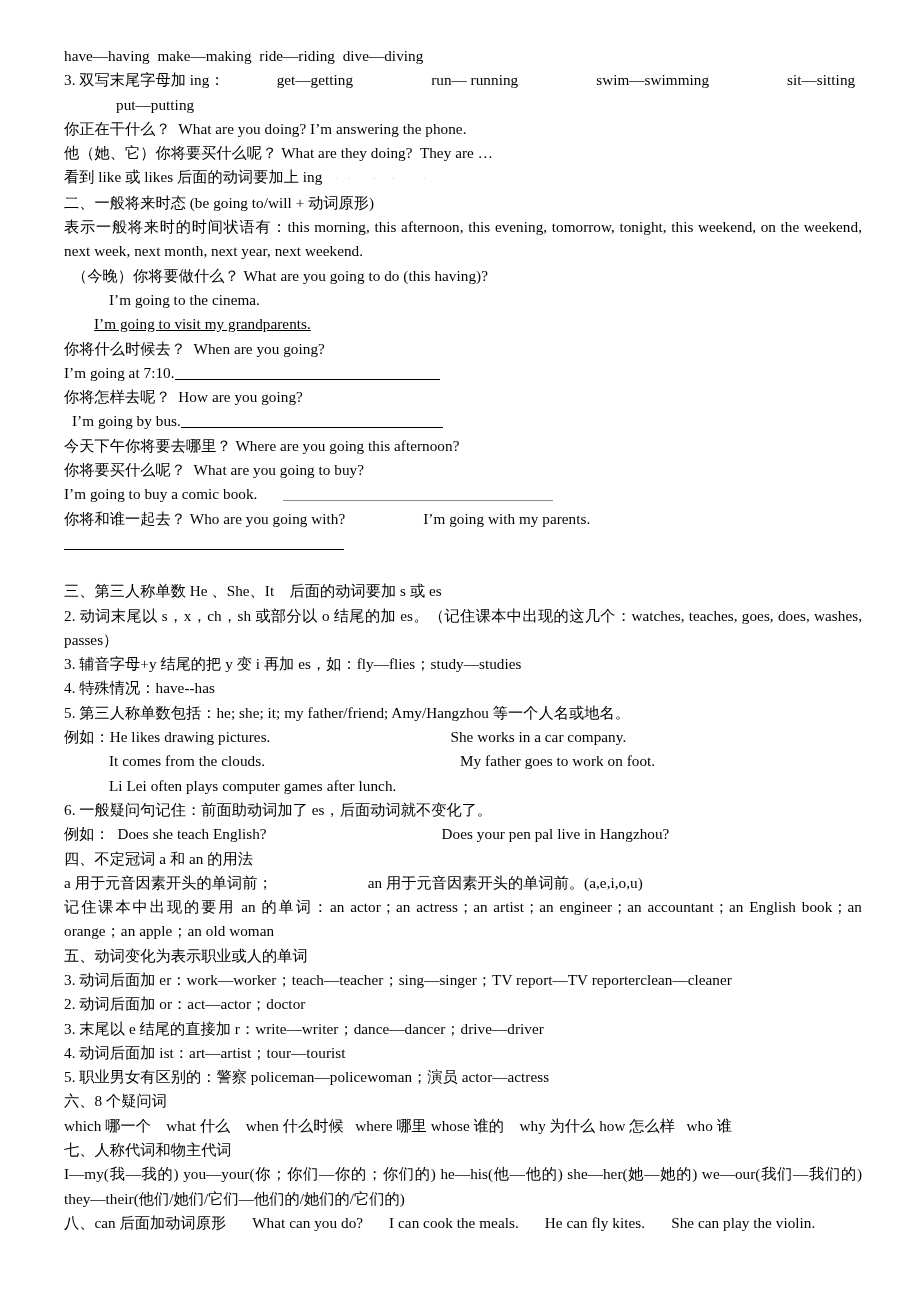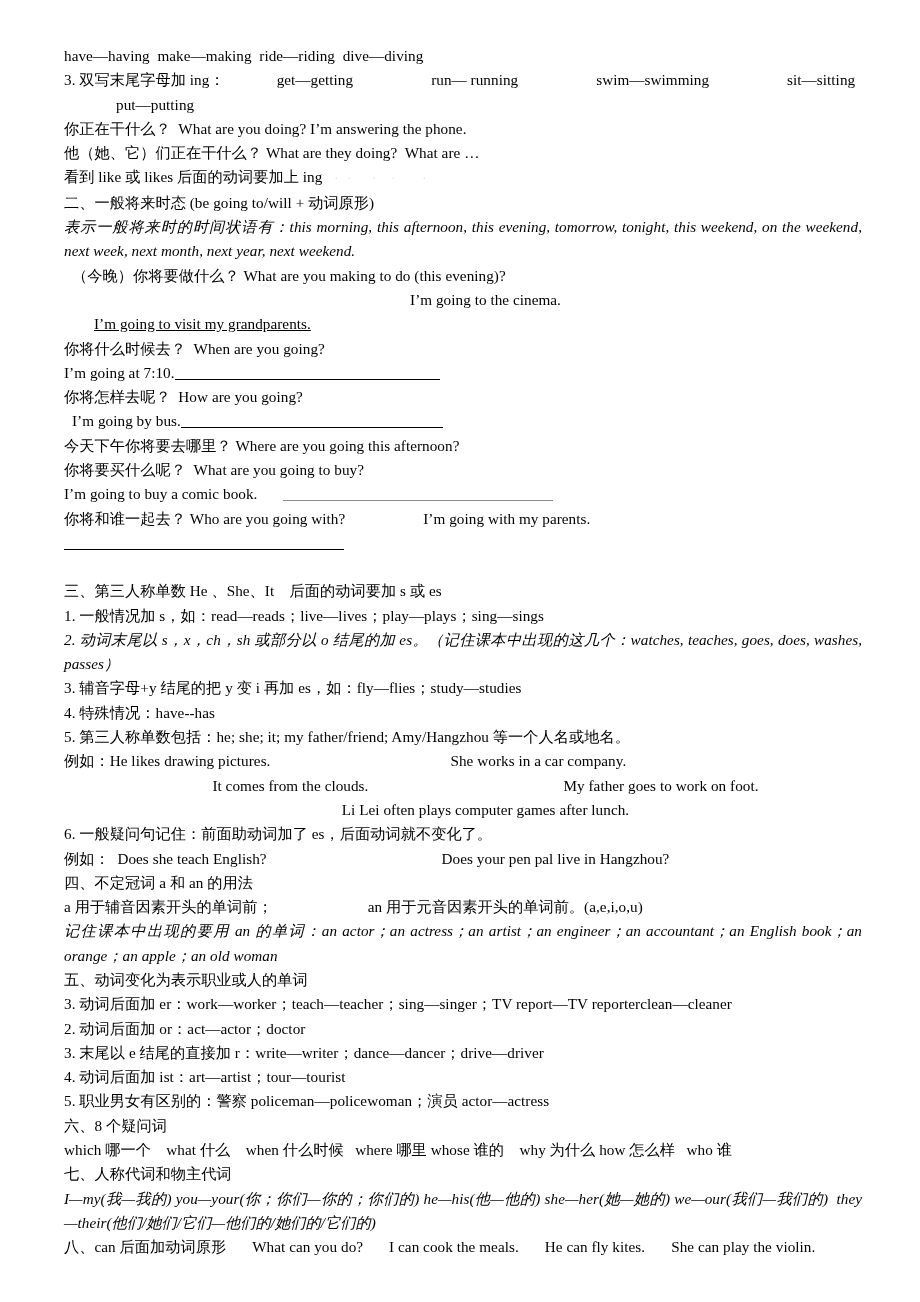--- a/index.html
+++ b/index.html
@@ -33,27 +33,26 @@
     font-size: 15.2px;
     line-height: 24.3px;
     white-space: pre-wrap;
     word-break: normal;
     letter-spacing: 0.05px;
   }
   
   .i0 { padding-left: 0; }
   .i1 { padding-left: 8px; }
   .i3 { padding-left: 30px; text-decoration: underline; }
-  .i4 { padding-left: 45px; text-align: center; }
+  .i4 { padding-left: 45px; }
 
   
   .just {
     text-align: justify;
     text-justify: inter-word;
-    font-style: italic;
   }
 
   
   .rule {
     display: inline-block;
     border-bottom: 1.1px solid #000;
     vertical-align: -2px;
     height: 13px;
   }
   .rule-grey {
@@ -79,29 +78,29 @@
 <div class="page">
   <div class="doc">
 
     <div class="ln i0"><span>have—having  make—making  ride—riding  dive—diving</span></div>
 
     <div class="ln i0"><span>3. 双写末尾字母加 ing：</span><span class="gap-lg"></span><span>get—getting</span><span class="gap-xl"></span><span>run— running</span><span class="gap-xl"></span><span>swim—swimming</span><span class="gap-xl"></span><span>sit—sitting</span><span class="gap-lg"></span><span>put—putting</span></div>
 
     <div class="ln i0"><span>你正在干什么？  What are you doing? I’m answering the phone.</span></div>
 
 
-    <div class="ln i0"><span>他（她、它）们正在干什么？ What are they doing?  What are …</span></div>
+    <div class="ln i0"><span>他（她、它）你将要买什么呢？ What are they doing?  They are …</span></div>
 
     <div class="ln i0"><span>看到 like 或 likes 后面的动词要加上 ing</span><span class="gap-sm"></span><span class="faded">· ·   ·  ·    ·</span></div>
 
     <div class="ln i0"><span>二、一般将来时态 (be going to/will + 动词原形)</span></div>
 
     <div class="ln i0 just"><span>表示一般将来时的时间状语有：this morning, this afternoon, this evening, tomorrow, tonight, this weekend, on the weekend, next week, next month, next year, next weekend.</span></div>
 
-    <div class="ln i1"><span>（今晚）你将要做什么？ What are you making to do (this evening)?</span></div>
+    <div class="ln i1"><span>（今晚）你将要做什么？ What are you going to do (this having)?</span></div>
 
     <div class="ln i4"><span>I’m going to the cinema.</span></div>
 
     <div class="ln i3"><span>I’m going to visit my grandparents.</span></div>
 
     <div class="ln i0"><span>你将什么时候去？  When are you going?</span></div>
 
     <div class="ln i0"><span>I’m going at 7:10.</span><span class="rule" style="width:265px"></span></div>
 
     <div class="ln i0"><span>你将怎样去呢？  How are you going?</span></div>
@@ -114,21 +113,20 @@
     <div class="ln i0"><span>你将要买什么呢？  What are you going to buy?</span></div>
 
     <div class="ln i0"><span>I’m going to buy a comic book.</span><span class="gap-md"></span><span class="rule-grey" style="width:270px"></span></div>
 
     <div class="ln i0"><span>你将和谁一起去？ Who are you going with?</span><span class="gap-xl"></span><span>I’m going with my parents.</span><span class="rule" style="width:280px"></span></div>
 
     <div class="spacer"></div>
 
     <div class="ln i0"><span>三、第三人称单数 He 、She、It    后面的动词要加 s 或 es</span></div>
 
-    <div class="ln i0"><span>1. 一般情况加 s，如：read—reads；live—lives；play—plays；sing—sings</span></div>
 
     <div class="ln i0 just"><span>2. 动词末尾以 s，x，ch，sh 或部分以 o 结尾的加 es。（记住课本中出现的这几个：watches, teaches, goes, does, washes, passes）</span></div>
 
     <div class="ln i0"><span>3. 辅音字母+y 结尾的把 y 变 i 再加 es，如：fly—flies；study—studies</span></div>
 
     <div class="ln i0"><span>4. 特殊情况：have--has</span></div>
 
     <div class="ln i0"><span>5. 第三人称单数包括：he; she; it; my father/friend; Amy/Hangzhou 等一个人名或地名。</span></div>
 
     <div class="ln i0"><span>例如：He likes drawing pictures.</span><span style="display:inline-block;width:180px"></span><span>She works in a car company.</span></div>
@@ -136,21 +134,21 @@
     <div class="ln i4"><span>It comes from the clouds.</span><span style="display:inline-block;width:195px"></span><span>My father goes to work on foot.</span></div>
 
     <div class="ln i4"><span>Li Lei often plays computer games after lunch.</span></div>
 
     <div class="ln i0"><span>6. 一般疑问句记住：前面助动词加了 es，后面动词就不变化了。</span></div>
 
     <div class="ln i0"><span>例如：  Does she teach English?</span><span style="display:inline-block;width:175px"></span><span>Does your pen pal live in Hangzhou?</span></div>
 
     <div class="ln i0"><span>四、不定冠词 a 和 an 的用法</span></div>
 
-    <div class="ln i0"><span>a 用于辅音因素开头的单词前；</span><span style="display:inline-block;width:95px"></span><span>an 用于元音因素开头的单词前。(a,e,i,o,u)</span></div>
+    <div class="ln i0"><span>a 用于元音因素开头的单词前；</span><span style="display:inline-block;width:95px"></span><span>an 用于元音因素开头的单词前。(a,e,i,o,u)</span></div>
 
     <div class="ln i0 just"><span>记住课本中出现的要用 an 的单词：an actor；an actress；an artist；an engineer；an accountant；an English book；an orange；an apple；an old woman</span></div>
 
     <div class="ln i0"><span>五、动词变化为表示职业或人的单词</span></div>
 
     <div class="ln i0"><span>3. 动词后面加 er：work—worker；teach—teacher；sing—singer；TV report—TV reporterclean—cleaner</span></div>
 
     <div class="ln i0"><span>2. 动词后面加 or：act—actor；doctor</span></div>
 
     <div class="ln i0"><span>3. 末尾以 e 结尾的直接加 r：write—writer；dance—dancer；drive—driver</span></div>

